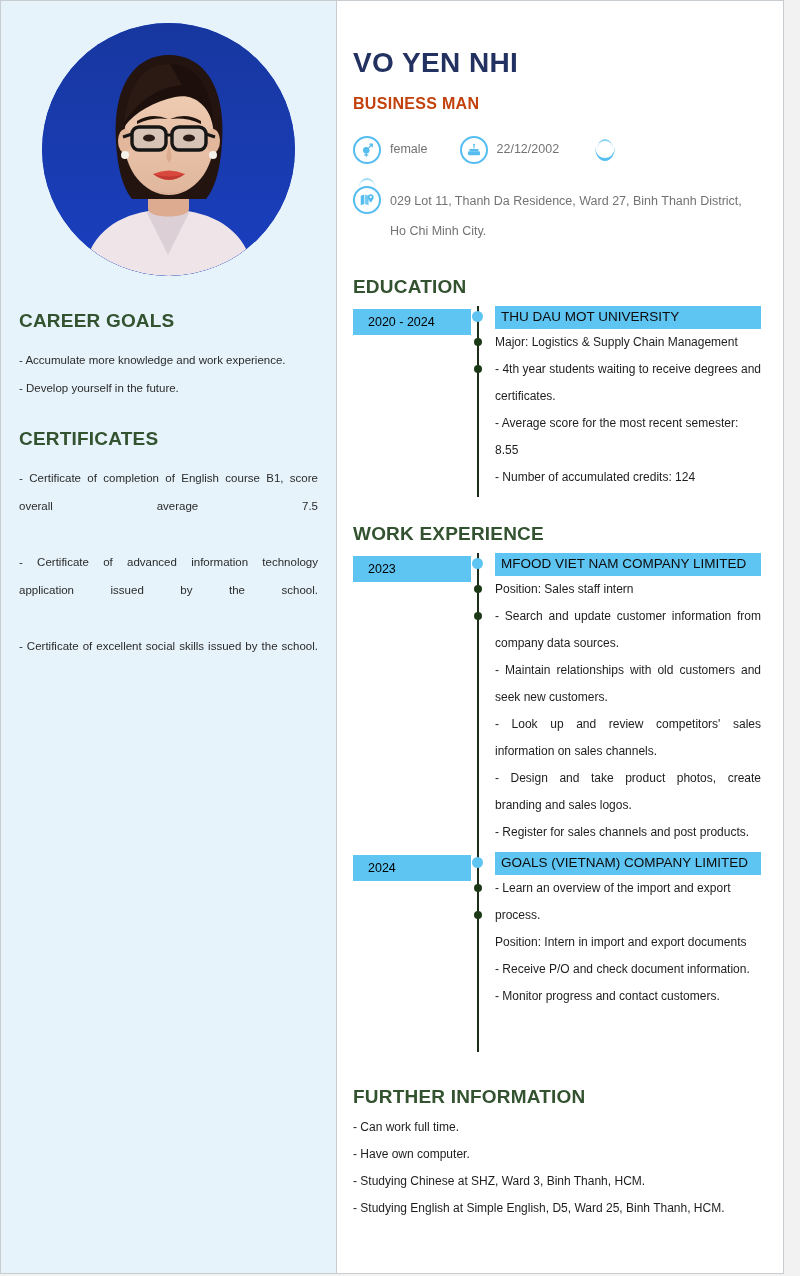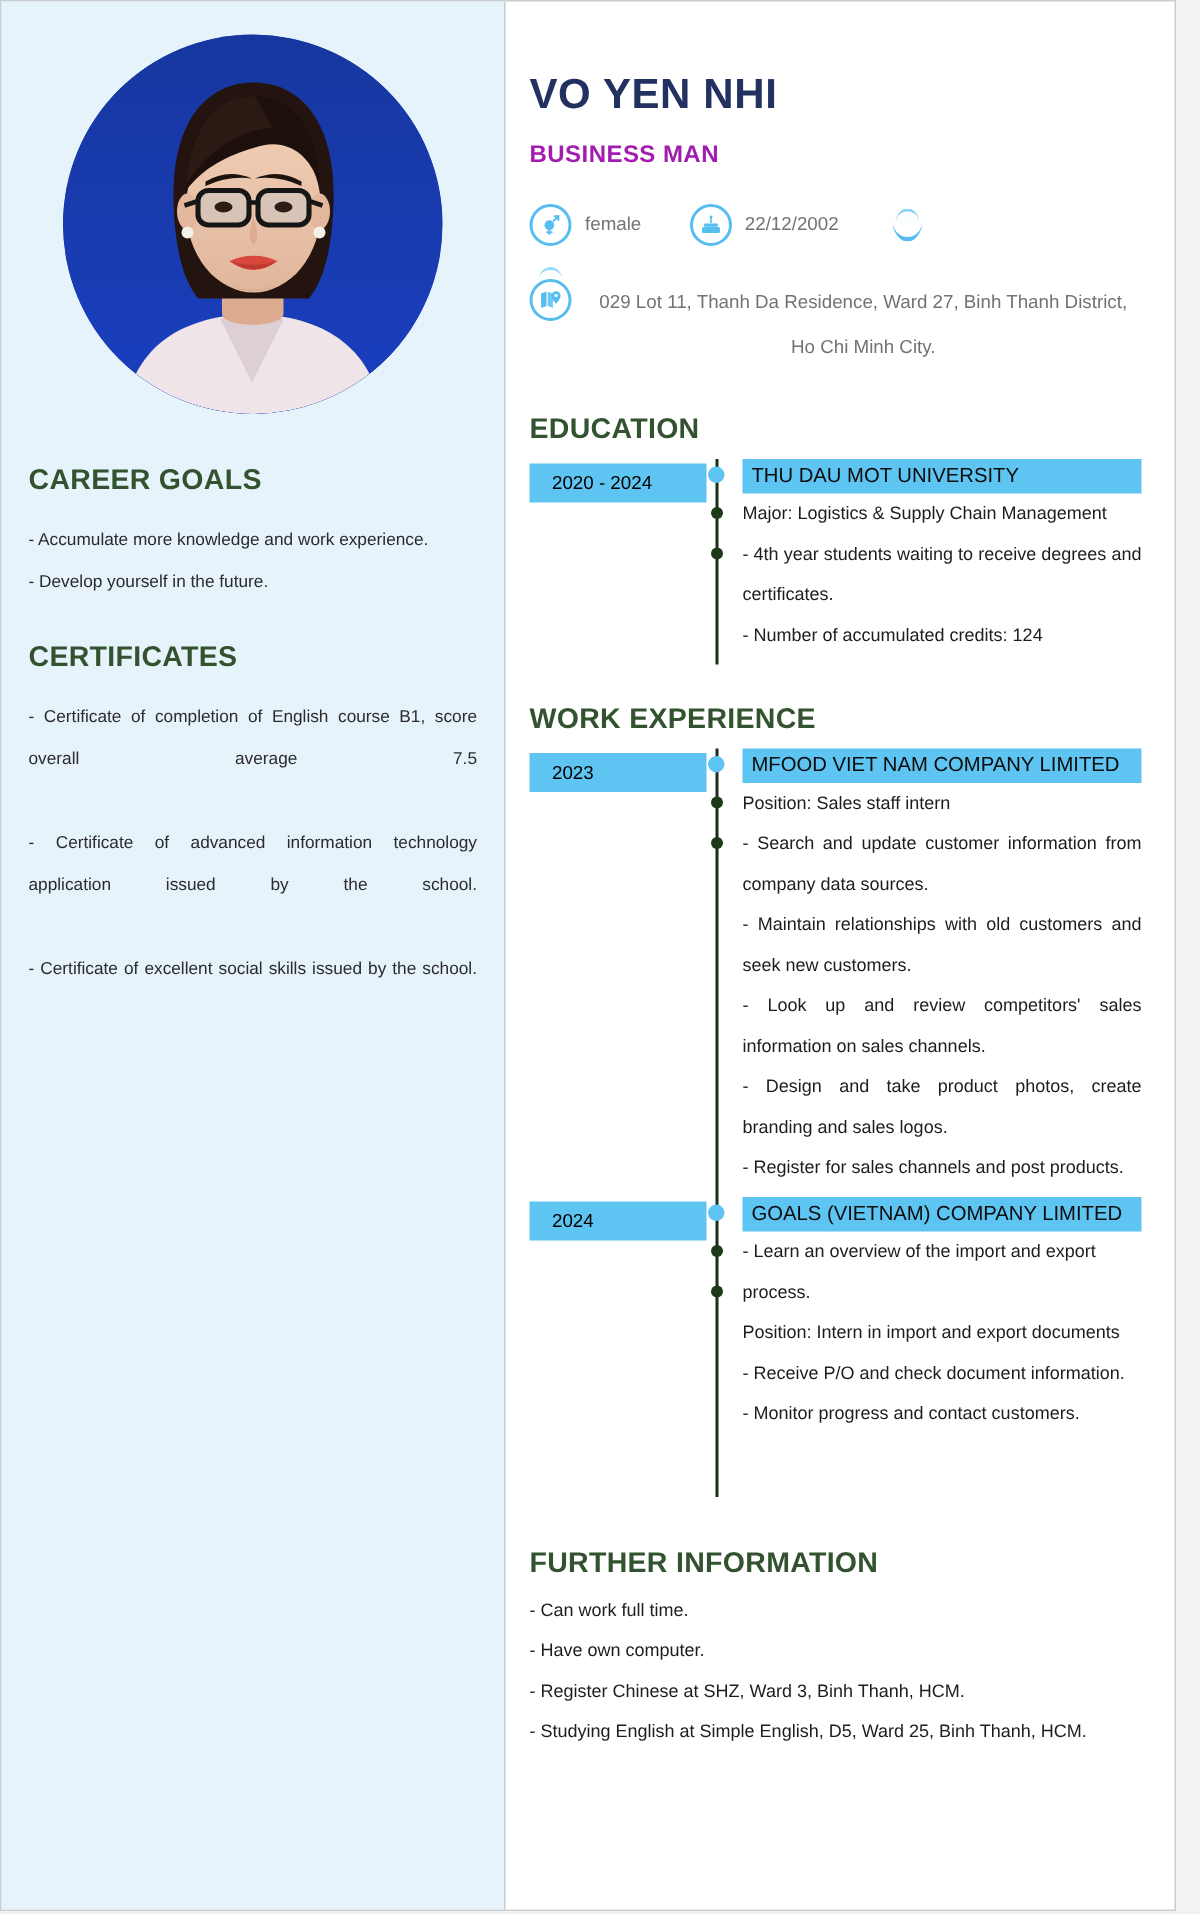--- a/index.html
+++ b/index.html
@@ -89,21 +89,21 @@
     margin: 46px 0 0 0;
     font-size: 28px;
     font-weight: bold;
     color: #233160;
     letter-spacing: 0.4px;
   }
   .job-title {
     margin: 16px 0 0 0;
     font-size: 16px;
     font-weight: bold;
-    color: #a21caf;
+    color: #c2410c;
     letter-spacing: 0.3px;
   }
 
   .contact-row {
     display: flex;
     align-items: center;
     margin-top: 22px;
     gap: 0;
   }
   .contact-item {
@@ -130,21 +130,20 @@
   }
   .ico svg { display: block; }
   .contact-text {
     font-size: 12.5px;
     color: #737373;
     line-height: 29px;
   }
   .addr .contact-text {
     max-width: 400px;
     line-height: 30px;
-    text-align: center;
   }
 
   
   .ghost-ico {
     position: relative;
     width: 28px;
     height: 28px;
     flex: 0 0 28px;
   }
   .ghost-ico .arc-top {
@@ -405,20 +404,21 @@
           <div class="tl-axis">
             <span class="rail"></span>
             <span class="dot head"></span>
             <span class="dot d2"></span>
             <span class="dot d3"></span>
           </div>
           <div class="tl-right">
             <span class="entry-title full">THU DAU MOT UNIVERSITY</span>
             <p class="entry-line nojust">Major: Logistics &amp; Supply Chain Management</p>
             <p class="entry-line">- 4th year students waiting to receive degrees and certificates.</p>
+            <p class="entry-line nojust">- Average score for the most recent semester: 8.55</p>
             <p class="entry-line nojust">- Number of accumulated credits: 124</p>
           </div>
         </div>
       </div>
     </section>
 
     <section class="section work">
       <h2 class="main-heading">WORK EXPERIENCE</h2>
 
       <div class="timeline">
@@ -463,20 +463,20 @@
           </div>
         </div>
 
       </div>
     </section>
 
     <section class="further">
       <h2 class="main-heading">FURTHER INFORMATION</h2>
       <p class="further-line">- Can work full time.</p>
       <p class="further-line">- Have own computer.</p>
-      <p class="further-line">- Register Chinese at SHZ, Ward 3, Binh Thanh, HCM.</p>
+      <p class="further-line">- Studying Chinese at SHZ, Ward 3, Binh Thanh, HCM.</p>
       <p class="further-line">- Studying English at Simple English, D5, Ward 25, Binh Thanh, HCM.</p>
     </section>
 
   </main>
 </div>
 
 <div class="gutter"></div>
 
 </body></html>

